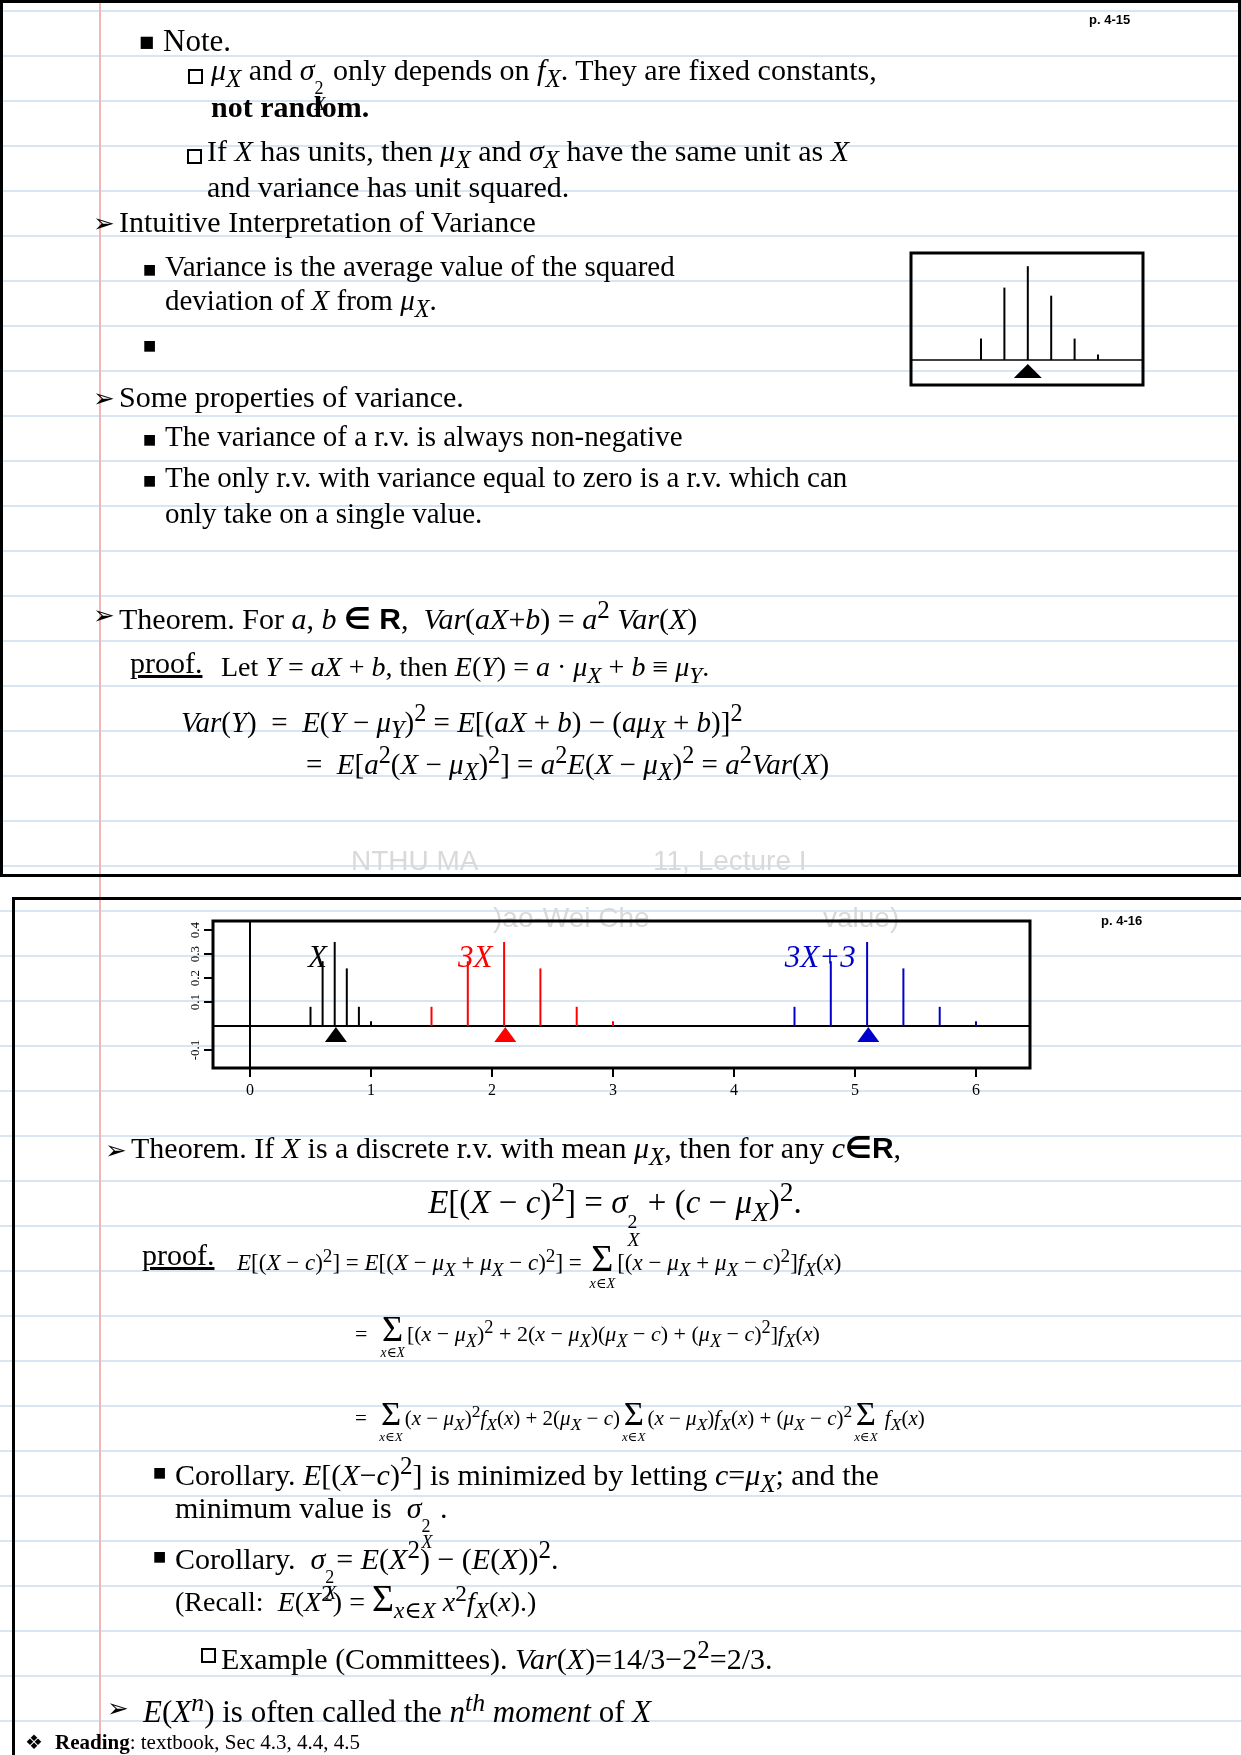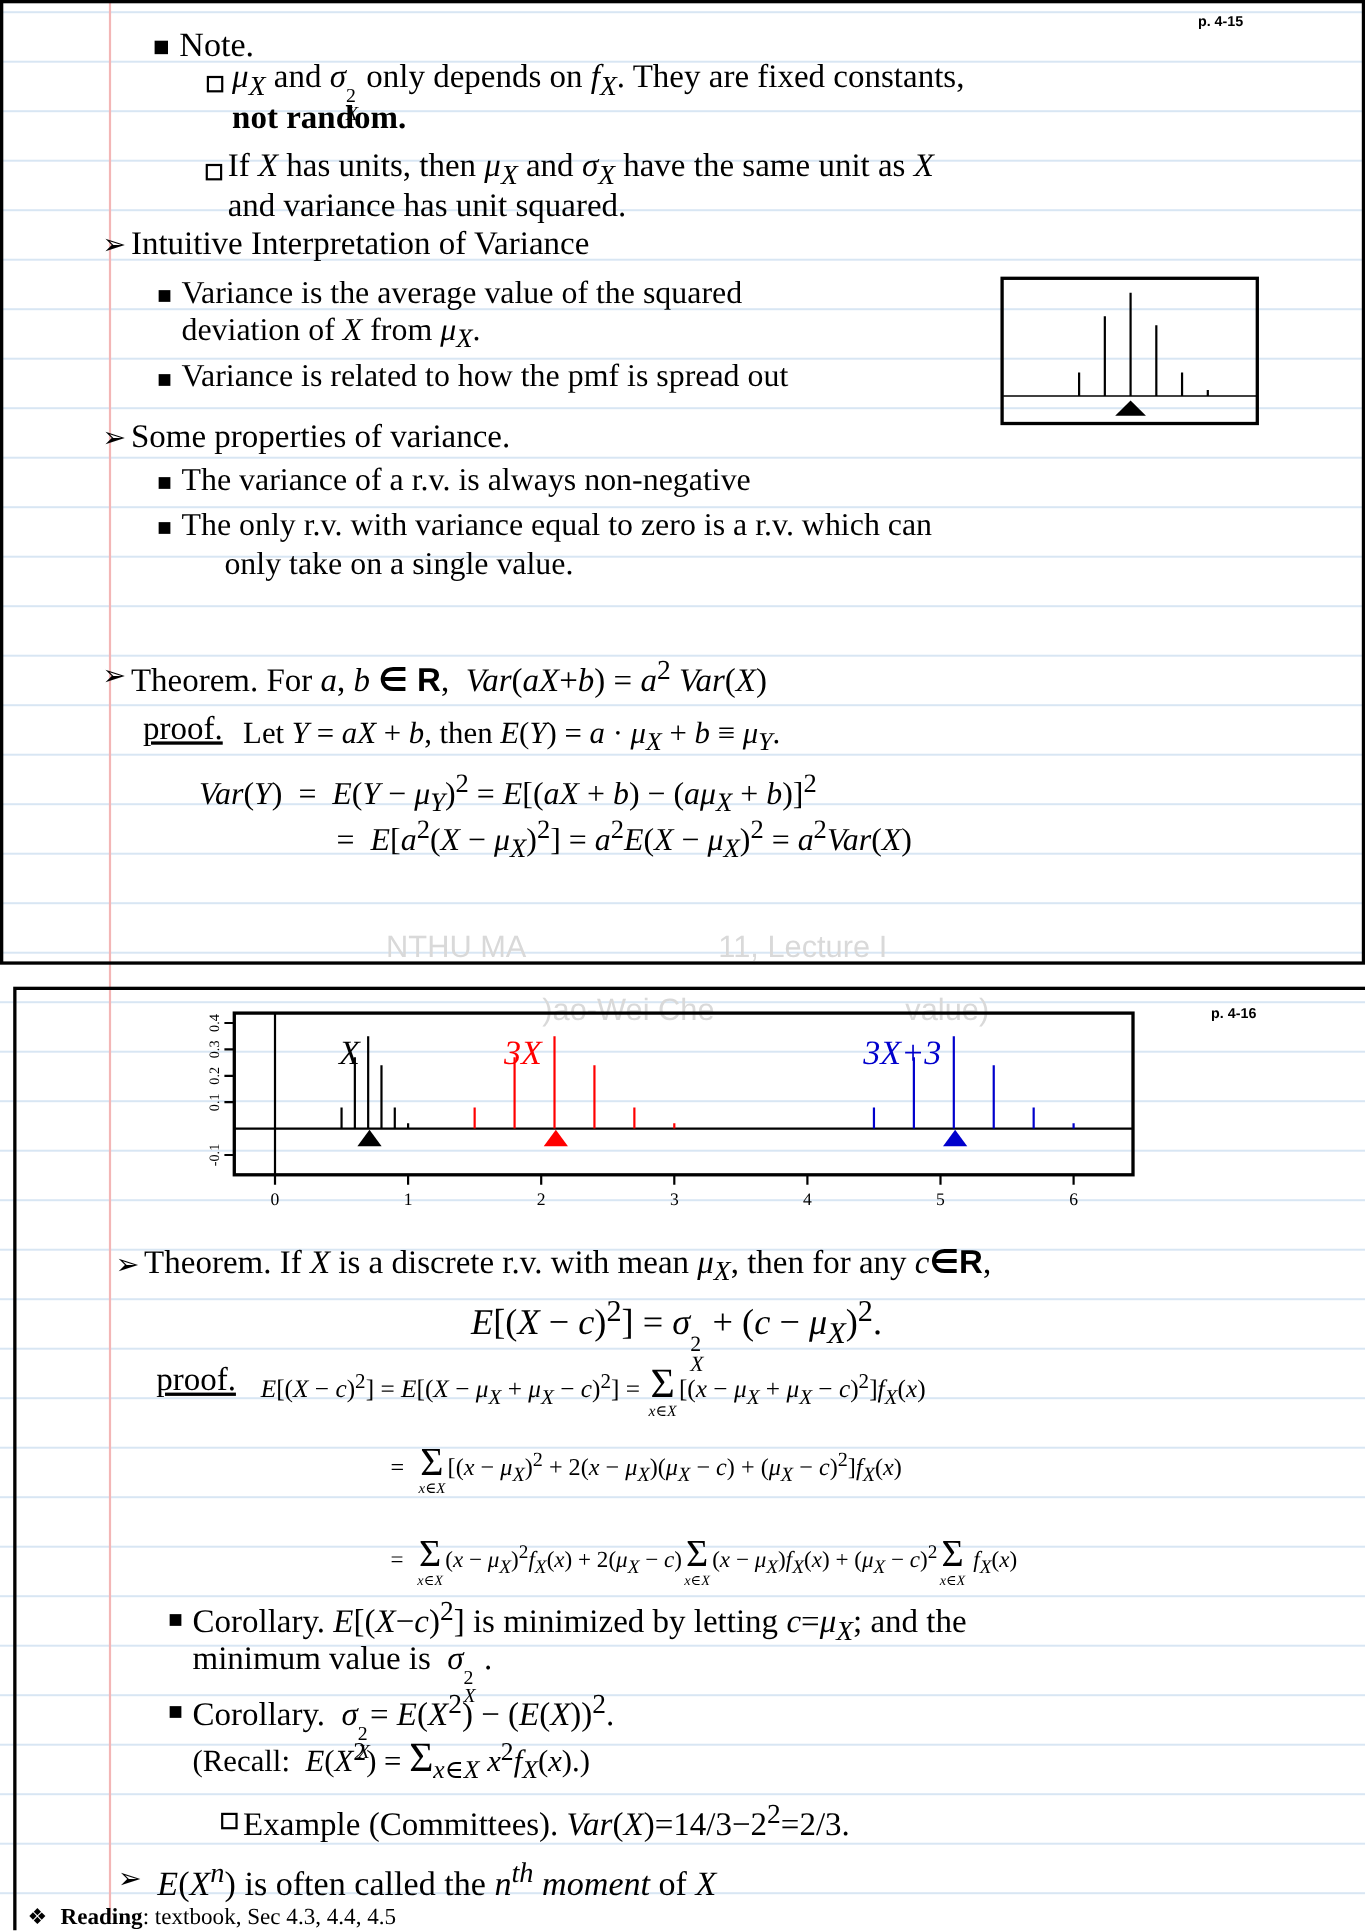--- a/index.html
+++ b/index.html
@@ -52,21 +52,20 @@
     <div class="t" style="left:204px;top:167px;font-size:30px;">and variance has unit squared.</div>
 
     <span class="t ico" style="left:90px;top:206px;font-size:26px;">➢</span>
     <div class="t" style="left:116px;top:202px;font-size:30px;">Intuitive Interpretation of Variance</div>
 
     <span class="t ico" style="left:140px;top:258px;font-size:14px;">■</span>
     <div class="t" style="left:162px;top:247px;font-size:29px;">Variance is the average value of the squared</div>
     <div class="t" style="left:162px;top:281px;font-size:29px;">deviation of <i>X</i> from <i>μ</i><sub><i>X</i></sub>.</div>
 
     <span class="t ico" style="left:140px;top:334px;font-size:14px;">■</span>
-    <div class="t" style="left:162px;top:323px;font-size:29px;">Variance is related to how the pmf is spread out</div>
 
     <div class="t" style="left:905px;top:248px;" id="insetChart"><svg width="240" height="140">
           <rect x="3" y="2" width="232" height="132" fill="none" stroke="#000" stroke-width="3"></rect>
           <line x1="4" y1="109" x2="234" y2="109" stroke="#000" stroke-width="1.5"></line>
           <line x1="73" y1="109" x2="73" y2="87.6" stroke="#000000" stroke-width="2"></line>
           <line x1="96.4" y1="109" x2="96.4" y2="36.6" stroke="#000000" stroke-width="2"></line>
           <line x1="119.8" y1="109" x2="119.8" y2="15.2" stroke="#000000" stroke-width="2"></line>
           <line x1="143.2" y1="109" x2="143.2" y2="44.7" stroke="#000000" stroke-width="2"></line>
           <line x1="166.6" y1="109" x2="166.6" y2="87.6" stroke="#000000" stroke-width="2"></line>
           <line x1="190" y1="109" x2="190" y2="103.6" stroke="#000000" stroke-width="2"></line>
@@ -74,21 +73,21 @@
         </svg></div>
 
     <span class="t ico" style="left:90px;top:381px;font-size:26px;">➢</span>
     <div class="t" style="left:116px;top:377px;font-size:30px;">Some properties of variance.</div>
 
     <span class="t ico" style="left:140px;top:428px;font-size:14px;">■</span>
     <div class="t" style="left:162px;top:417px;font-size:29px;">The variance of a r.v. is always non-negative</div>
 
     <span class="t ico" style="left:140px;top:469px;font-size:14px;">■</span>
     <div class="t" style="left:162px;top:458px;font-size:29px;">The only r.v. with variance equal to zero is a r.v. which can</div>
-    <div class="t" style="left:162px;top:494px;font-size:29px;margin-left:39px;">only take on a single value.</div>
+    <div class="t" style="left:162px;top:494px;font-size:29px;">only take on a single value.</div>
 
     <span class="t ico" style="left:90px;top:598px;font-size:26px;">➢</span>
     <div class="t" style="left:116px;top:593px;font-size:30px;">Theorem. For <i>a</i>, <i>b</i> <span class="sans">∈ R</span>,&nbsp; <i>Var</i>(<i>aX</i>+<i>b</i>) = <i>a</i><sup>2</sup> <i>Var</i>(<i>X</i>)</div>
 
     <div class="t ul" style="left:127px;top:643px;font-size:30px;">proof.</div>
     <div class="t" style="left:218px;top:648px;font-size:28px;text-align:right;">Let <i>Y</i> = <i>aX</i> + <i>b</i>, then <i>E</i>(<i>Y</i>) = <i>a</i> · <i>μ</i><sub><i>X</i></sub> + <i>b</i> ≡ <i>μ</i><sub><i>Y</i></sub>.</div>
     <div class="t" style="left:178px;top:696px;font-size:29px;"><i>Var</i>(<i>Y</i>) &nbsp;=&nbsp; <i>E</i>(<i>Y</i> − <i>μ</i><sub><i>Y</i></sub>)<sup>2</sup> = <i>E</i>[(<i>aX</i> + <i>b</i>) − (<i>aμ</i><sub><i>X</i></sub> + <i>b</i>)]<sup>2</sup></div>
     <div class="t" style="left:303px;top:738px;font-size:29px;">= &nbsp;<i>E</i>[<i>a</i><sup>2</sup>(<i>X</i> − <i>μ</i><sub><i>X</i></sub>)<sup>2</sup>] = <i>a</i><sup>2</sup><i>E</i>(<i>X</i> − <i>μ</i><sub><i>X</i></sub>)<sup>2</sup> = <i>a</i><sup>2</sup><i>Var</i>(<i>X</i>)</div>
 
     <div class="wm" style="left:348px;top:842px;">NTHU MA</div>

